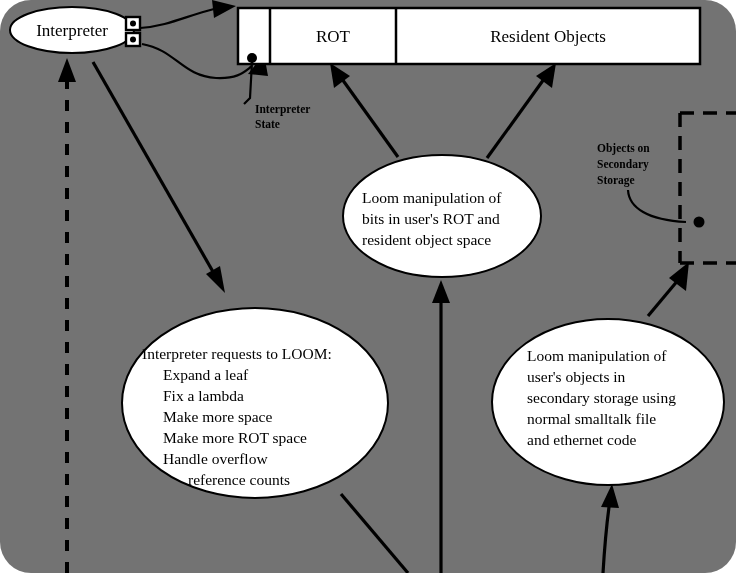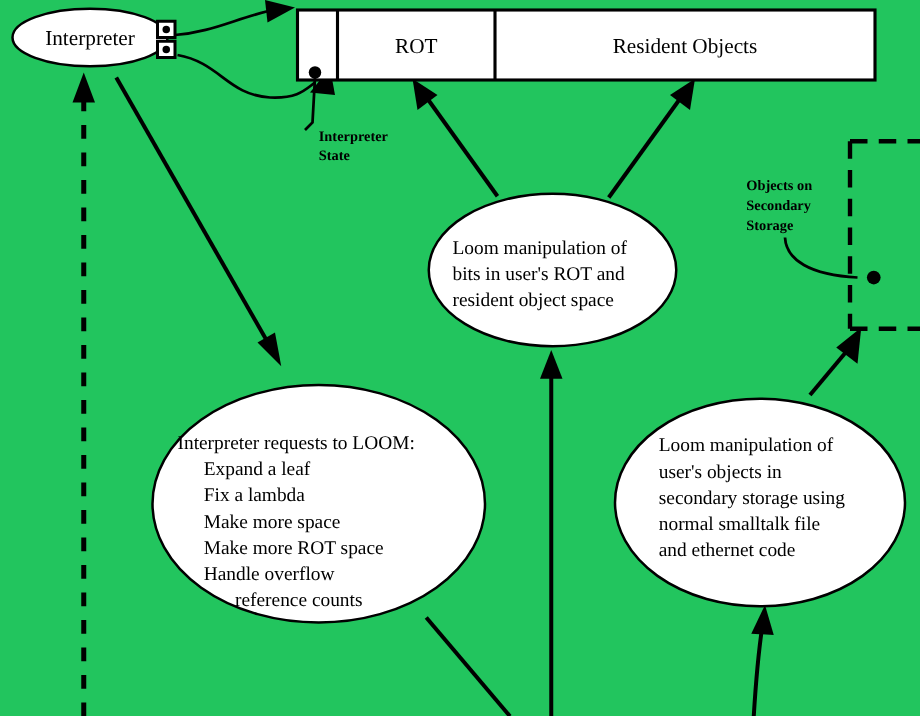--- a/index.html
+++ b/index.html
@@ -5,23 +5,24 @@
 <style>
   html, body {
     margin: 0;
     padding: 0;
     background: #ffffff;
   }
   #diagram-root {
     position: relative;
     width: 736px;
     height: 573px;
-    background: #22c55e;
+    background: #737373;
     overflow: hidden;
     font-family: "Liberation Serif", "DejaVu Serif", serif;
+    border-radius: 31px;
   }
   svg.canvas {
     position: absolute;
     left: 0;
     top: 0;
     width: 736px;
     height: 573px;
     display: block;
   }
   .ellipse-shape {

